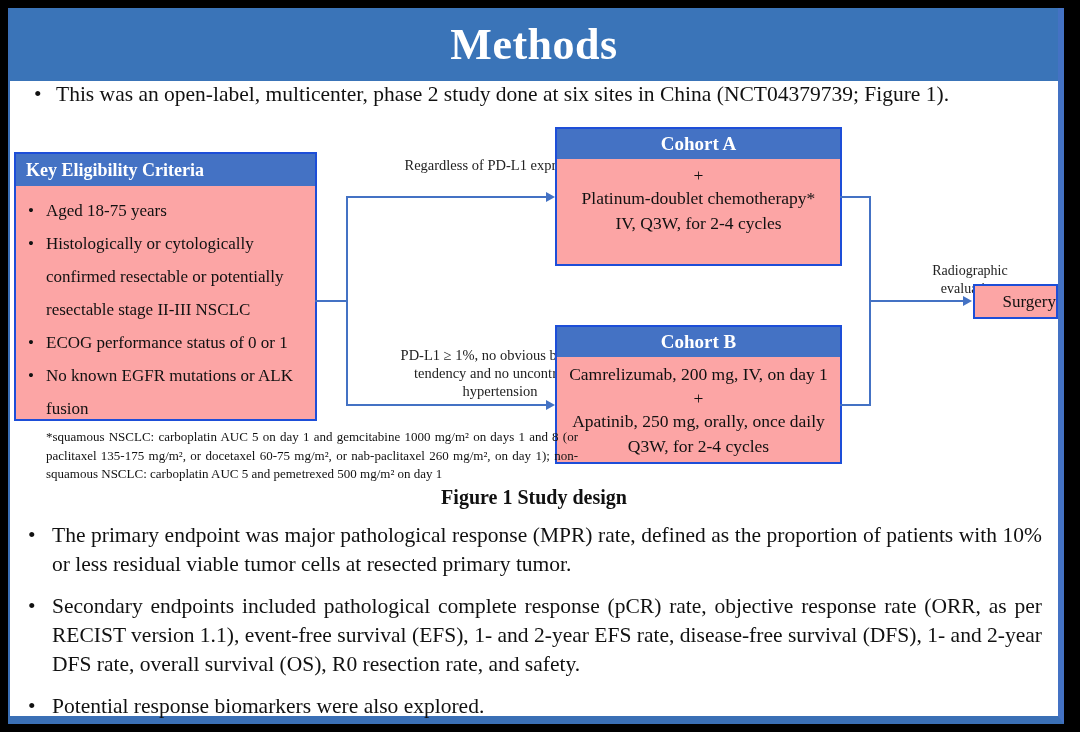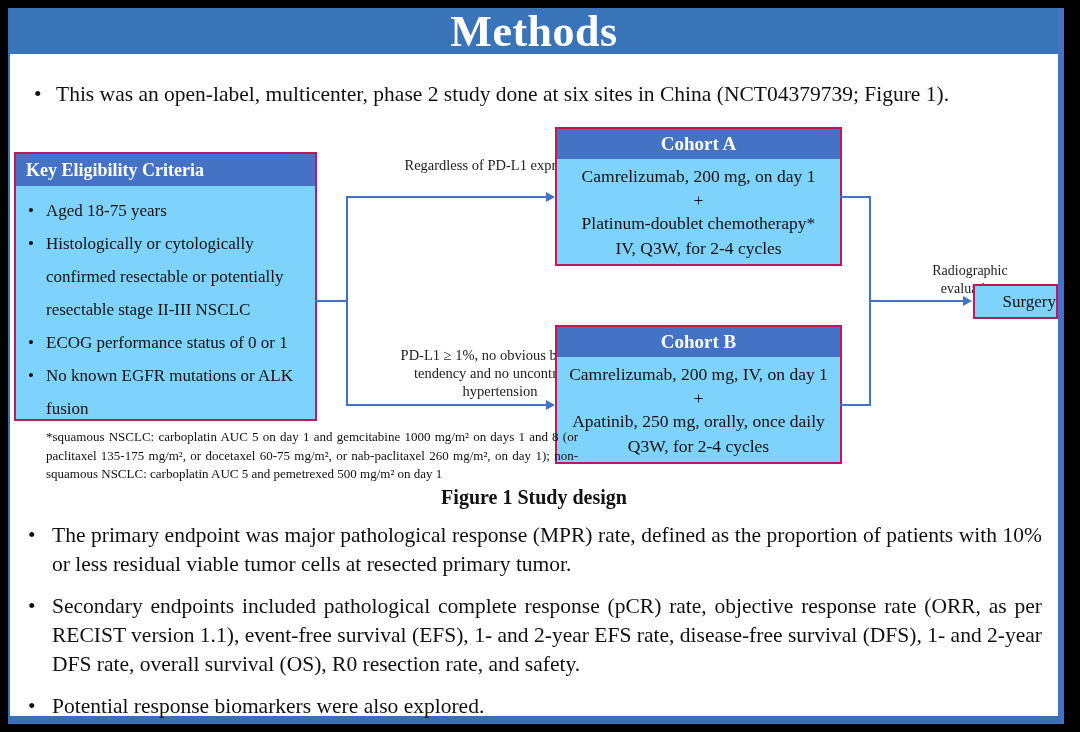--- a/index.html
+++ b/index.html
@@ -1,27 +1,27 @@
 <!DOCTYPE html>
 <html><head>
 <meta charset="utf-8">
 <style>
   html,body{margin:0;padding:0;background:#000;width:1080px;height:732px;overflow:hidden;
     font-family:"Liberation Serif","DejaVu Serif",serif;}
   .slide{position:absolute;left:8px;top:8px;width:1056px;height:716px;background:#fff;
     box-sizing:border-box;border-left:2px solid #3a6fb5;border-right:6px solid #4472c4;
     border-bottom:8px solid #3a6fb5;}
-  .banner{position:absolute;left:0;top:0;right:0;height:46px;background:#3a74b8;
+  .banner{position:absolute;left:0;top:0;right:0;height:73px;background:#3a74b8;
     display:flex;align-items:center;justify-content:center;}
   .banner h1{margin:0;color:#fff;font-size:44px;font-weight:700;letter-spacing:.5px;}
   .intro{position:absolute;left:16px;top:74px;right:18px;font-size:21.5px;color:#111;}
   .bullet-line{position:relative;padding-left:30px;}
   .bullet-line::before{content:"•";position:absolute;left:8px;top:0;}
   
-  .dbox{position:absolute;box-sizing:border-box;background:#7dd3fc;border:2px solid #be185d;}
+  .dbox{position:absolute;box-sizing:border-box;background:#fca5a5;border:2px solid #1d4ed8;}
   .dbox .hdr{background:#4472c4;color:#fff;font-weight:700;}
   .elig{left:4px;top:144px;width:303px;height:269px;}
   .elig .hdr{height:32px;line-height:32px;font-size:18px;padding-left:10px;}
   .elig .body{padding:8px 6px 0 8px;font-size:17px;line-height:33px;color:#111;}
   .elig .item{position:relative;padding-left:22px;}
   .elig .item::before{content:"•";position:absolute;left:4px;top:0;}
   .cohort{left:545px;width:287px;height:139px;text-align:center;}
   .cohort .hdr{height:30px;line-height:30px;font-size:19px;}
   .cohort .body{font-size:17.5px;color:#111;padding-top:5px;}
   .cohort .body .ln{line-height:25px;}
@@ -73,21 +73,20 @@
   <div class="arrowhead" style="left:536px;top:184px;"></div>
   <div class="h-line" style="left:336px;top:396px;width:201px;"></div>
   <div class="arrowhead" style="left:536px;top:392px;"></div>
 
   <div class="flabel" style="left:342px;top:148px;width:205px;">Regardless  of PD-L1 expression</div>
   <div class="flabel" style="left:340px;top:338px;width:212px;">PD-L1 ≥ 1%, no obvious bleeding tendency and no uncontrolled  hypertension</div>
 
   <div class="dbox cohort cohort-a">
     <div class="hdr">Cohort A</div>
     <div class="body">
-      <div class="ln">Camrelizumab, 200 mg, on day 1</div>
       <div class="ln" style="line-height:22px;">+</div>
       <div class="ln">Platinum-doublet chemotherapy*</div>
       <div class="ln">IV, Q3W, for 2-4 cycles</div>
     </div>
   </div>
 
   <div class="dbox cohort cohort-b">
     <div class="hdr">Cohort B</div>
     <div class="body">
       <div class="ln">Camrelizumab, 200 mg, IV, on day 1</div>

